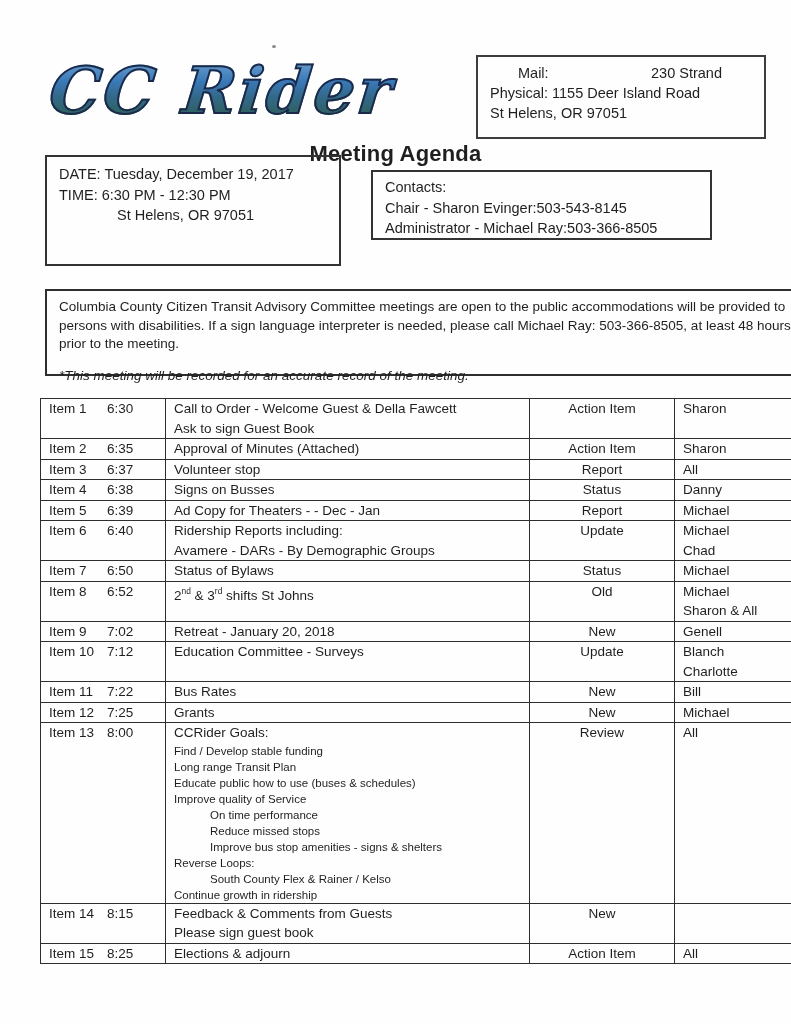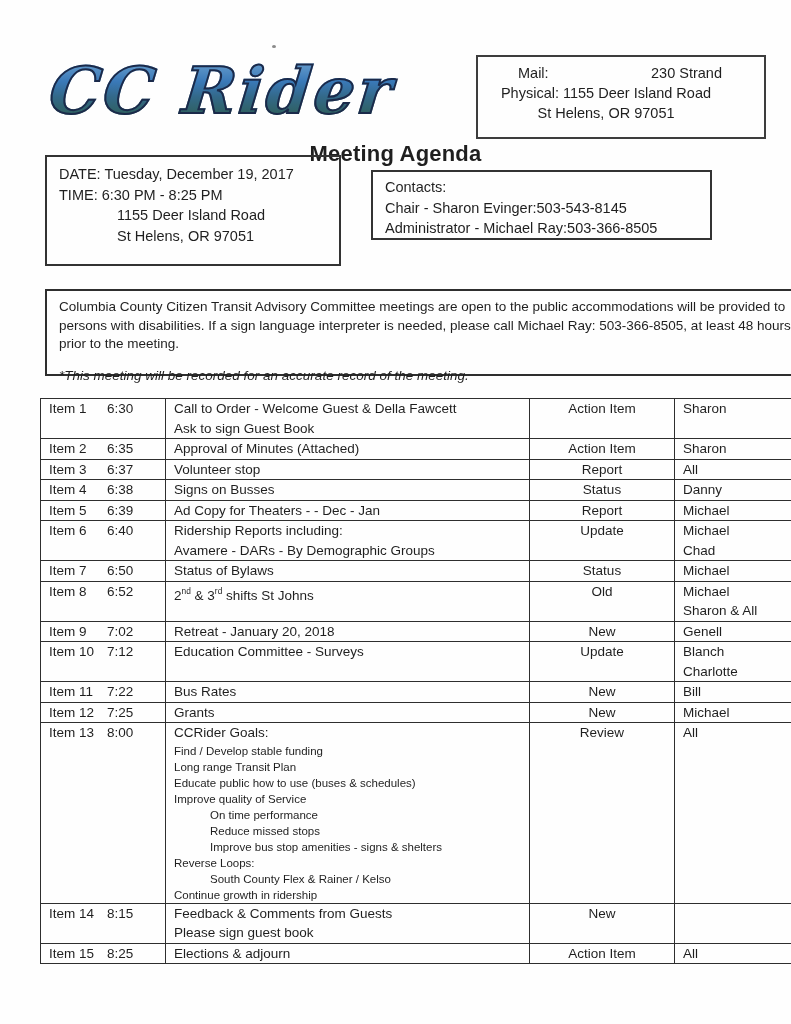--- a/index.html
+++ b/index.html
@@ -32,21 +32,21 @@
       color:transparent;
       -webkit-text-stroke:2px var(--logo-outline,#1b2a4a);
     }
   }
 
   
   .address-box{
     position:absolute;left:476px;top:55px;width:290px;height:84px;
     border:2px solid #3d3d3d;box-sizing:border-box;
     padding:6px 42px 0 12px;
-    font-size:14.5px;line-height:20px;text-align:center;
+    font-size:14.5px;line-height:20px;text-align:left;
   }
   .address-box .row1{display:flex;justify-content:space-between;}
   .address-box .row1 .lbl{margin-left:28px;}
 
   
   .title{position:absolute;left:0;top:141px;width:791px;text-align:center;
     font-size:22px;font-weight:bold;letter-spacing:0.2px;}
 
   
   .info-box{
@@ -110,22 +110,21 @@
       <span>230 Strand</span>
     </div>
     <div>Physical: 1155 Deer Island Road</div>
     <div>St Helens, OR 97051</div>
   </div>
 
   <div class="title">Meeting Agenda</div>
 
   <div class="info-box">
     <div>DATE: Tuesday, December 19, 2017</div>
-    <div>TIME: 6:30 PM - 8:25 PM</div>
-    <div class="ind">1155 Deer Island Road</div>
+    <div>TIME: 6:30 PM - 12:30 PM</div>
     <div class="ind">St Helens, OR 97051</div>
   </div>
 
   <div class="contacts-box">
     <div>Contacts:</div>
     <div class="crow">
       <span>Chair - Sharon Evinger:</span>
       <span>503-543-8145</span>
     </div>
     <div class="crow">

